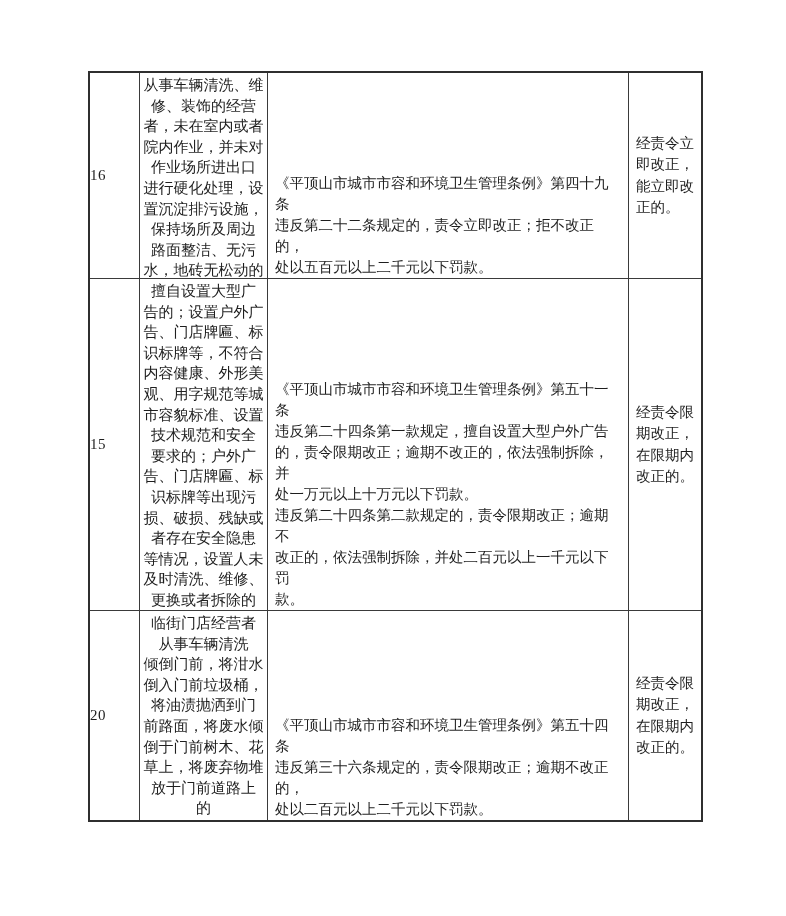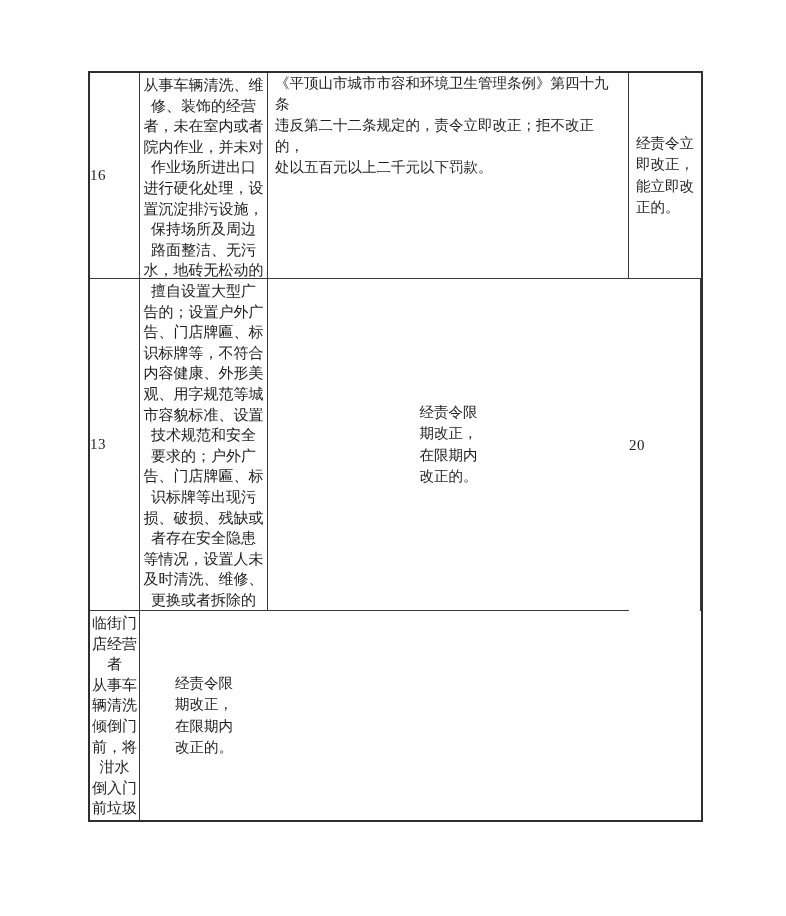--- a/index.html
+++ b/index.html
@@ -49,21 +49,21 @@
   }
   .cell-violation {
     padding-top: 2px;
     text-align: center;
     white-space: pre-line;
     font-size: 15px;
     line-height: 20.6px;
   }
   .cell-basis {
     display: flex;
-    align-items: flex-start;
+    align-items: flex-end;
     padding: 0 6px 0 7px;
   }
   .cell-basis .basis-text {
     white-space: pre-line;
     font-size: 14.5px;
     line-height: 21px;
     text-align: left;
   }
   .cell-remedy {
     display: flex;
@@ -98,55 +98,69 @@
       <div class="basis-text">《平顶山市城市市容和环境卫生管理条例》第四十九条
 违反第二十二条规定的，责令立即改正；拒不改正的，
 处以五百元以上二千元以下罚款。</div>
     </div>
     <div class="cell cell-remedy last-col">经责令立
 即改正，
 能立即改
 正的。</div>
 
     <div class="cell cell-num">
-      <span>13</span>
+      <span>15</span>
     </div>
     <div class="cell cell-violation">擅自设置大型广
 告的；设置户外广
 告、门店牌匾、标
 识标牌等，不符合
 内容健康、外形美
 观、用字规范等城
 市容貌标准、设置
 技术规范和安全
 要求的；户外广
 告、门店牌匾、标
 识标牌等出现污
 损、破损、残缺或
 者存在安全隐患
 等情况，设置人未
 及时清洗、维修、
 更换或者拆除的</div>
+    <div class="cell cell-basis">
+      <div class="basis-text">《平顶山市城市市容和环境卫生管理条例》第五十一条
+违反第二十四条第一款规定，擅自设置大型户外广告
+的，责令限期改正；逾期不改正的，依法强制拆除，并
+处一万元以上十万元以下罚款。
+违反第二十四条第二款规定的，责令限期改正；逾期不
+改正的，依法强制拆除，并处二百元以上一千元以下罚
+款。</div>
+    </div>
     <div class="cell cell-remedy last-col">经责令限
 期改正，
 在限期内
 改正的。</div>
 
     <div class="cell cell-num last-row">
       <span>20</span>
     </div>
     <div class="cell cell-violation last-row">临街门店经营者
 从事车辆清洗
 倾倒门前，将泔水
 倒入门前垃圾桶，
 将油渍抛洒到门
 前路面，将废水倾
 倒于门前树木、花
 草上，将废弃物堆
 放于门前道路上
 的</div>
+    <div class="cell cell-basis last-row">
+      <div class="basis-text">《平顶山市城市市容和环境卫生管理条例》第五十四条
+违反第三十六条规定的，责令限期改正；逾期不改正的，
+处以二百元以上二千元以下罚款。</div>
+    </div>
     <div class="cell cell-remedy last-col last-row">经责令限
 期改正，
 在限期内
 改正的。</div>
 
   </div>
 </div>
 
 </body></html>

